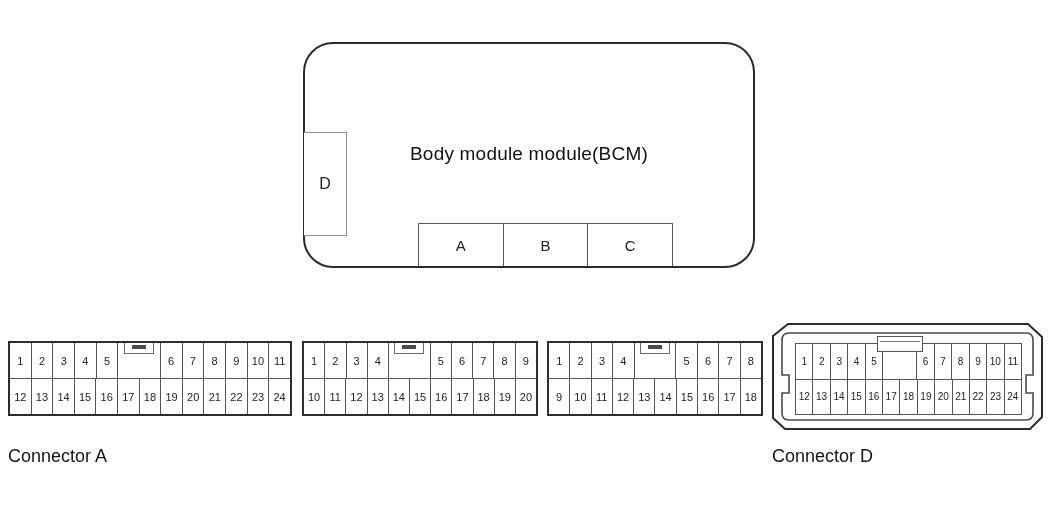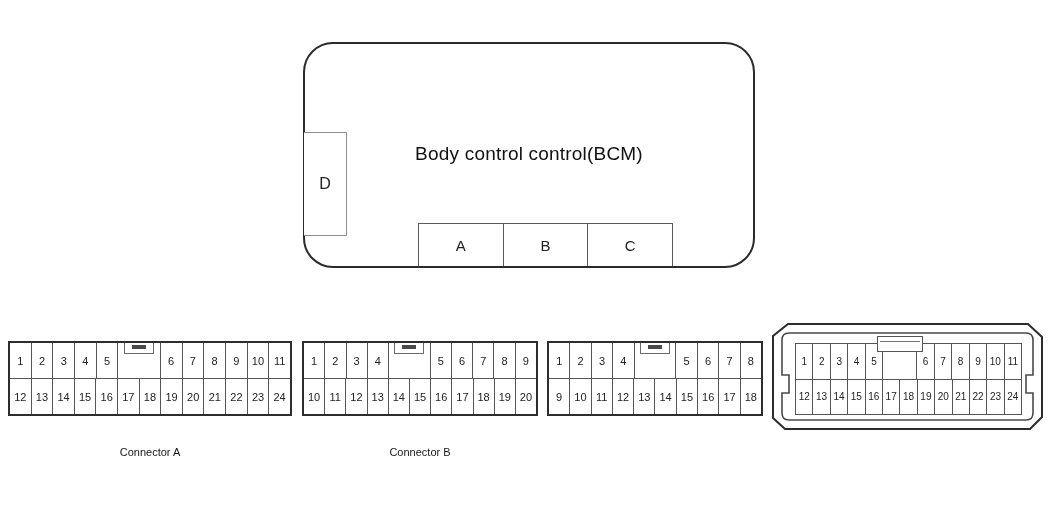--- a/index.html
+++ b/index.html
@@ -68,31 +68,31 @@
   .key-tab-d {
     position:absolute; top:-8px; left:50%; transform:translateX(-50%);
     width:46px; height:16px; background:#fff; border:1.4px solid #555; box-sizing:border-box;
   }
   .key-tab-lip {
     position:absolute; left:2px; right:2px; top:4px; height:0; border-top:1.2px solid #777;
   }
 
   
   .connector-caption {
-    position:absolute; top:446px; height:18px; text-align:center;
-    font-size:11px; color:#161616;
+    position:absolute; top:446px; height:18px; text-align:left;
+    font-size:18px; color:#161616;
   }
 </style>
 </head>
 <body>
 
 <div class="stage">
 
   <div class="module">
-    <div class="module-title">Body control control(BCM)</div>
+    <div class="module-title">Body module module(BCM)</div>
     <div class="module-port-d">
       <span>D</span>
     </div>
     <div class="module-port-row">
       <div class="module-port">A</div>
       <div class="module-port">B</div>
       <div class="module-port">C</div>
     </div>
   </div>
 
@@ -161,21 +161,20 @@
           <div class="pin-cell">14</div>
           <div class="pin-cell">15</div>
           <div class="pin-cell">16</div>
           <div class="pin-cell">17</div>
           <div class="pin-cell">18</div>
           <div class="pin-cell">19</div>
           <div class="pin-cell">20</div>
         </div>
       </div>
   </div>
-  <div class="connector-caption" style="left:302px; width:236px;">Connector B</div>
 
   <div class="connector" style="left:547px; top:341px; width:216px;">
     <div class="pin-grid">
         <div class="pin-row top">
           <div class="pin-cell">1</div>
           <div class="pin-cell">2</div>
           <div class="pin-cell">3</div>
           <div class="pin-cell">4</div>
           <div class="pin-cell gap" style="flex-grow: 2;">
             <div class="key-tab">
@@ -238,14 +237,15 @@
           <div class="pin-cell">18</div>
           <div class="pin-cell">19</div>
           <div class="pin-cell">20</div>
           <div class="pin-cell">21</div>
           <div class="pin-cell">22</div>
           <div class="pin-cell">23</div>
           <div class="pin-cell">24</div>
         </div>
       </div>
   </div>
+  <div class="connector-caption" style="left:772px; width:271px;">Connector D</div>
 
 </div>
 
 </body></html>

